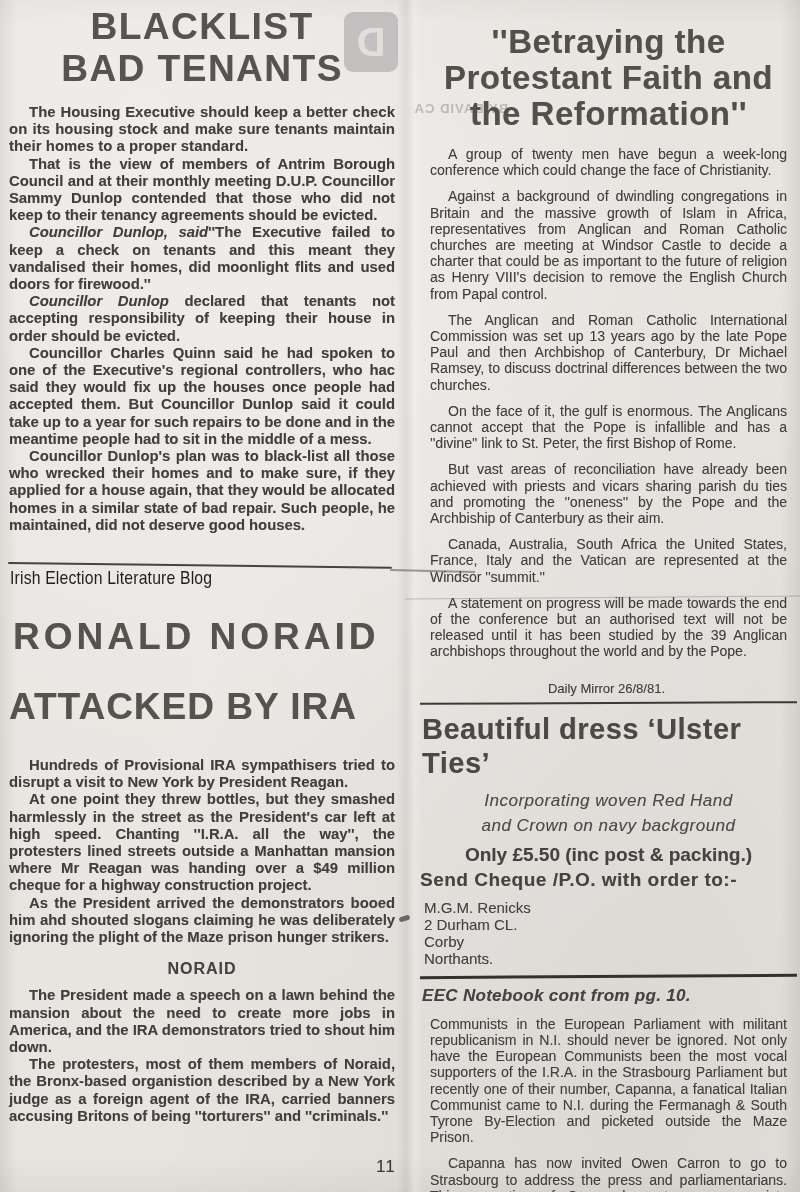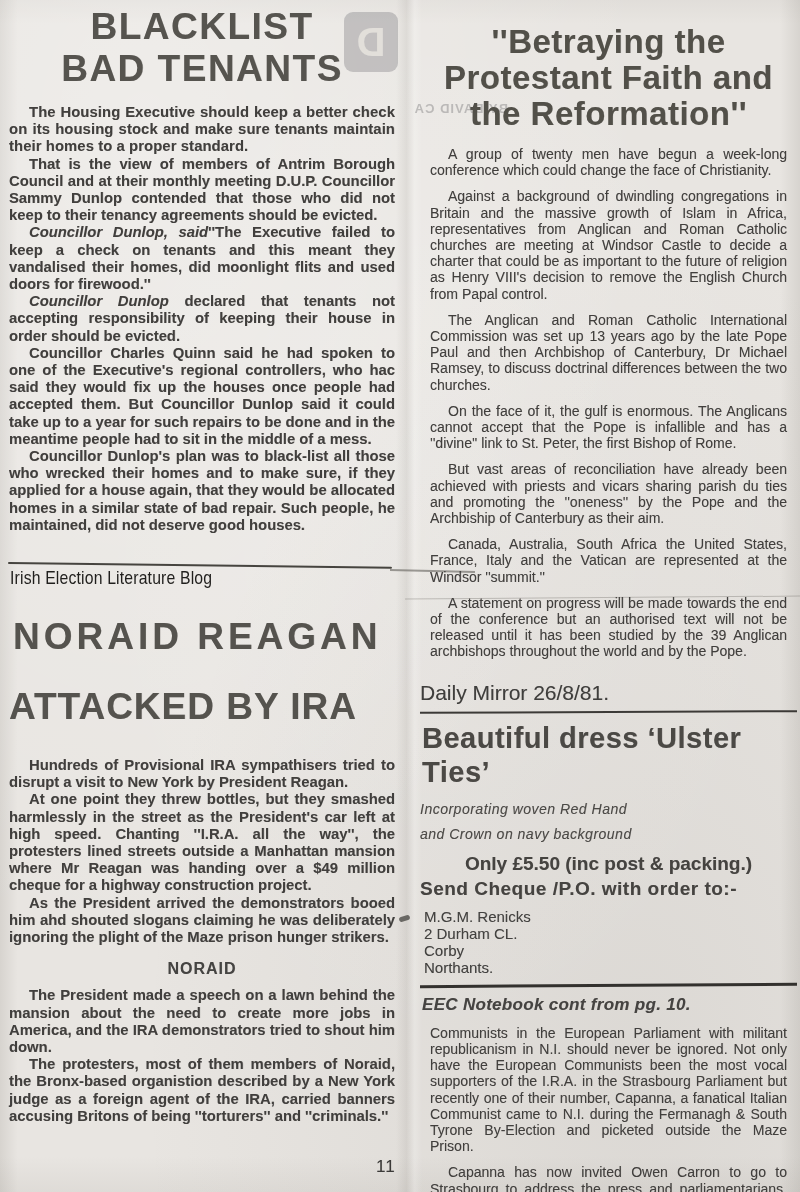--- a/index.html
+++ b/index.html
@@ -46,32 +46,32 @@
   .body-l p{margin:0;text-indent:20px;font-weight:bold;}
   .body-l p.lead{font-weight:bold;letter-spacing:0.1px;}
   .body-r{font-size:14px;line-height:16.2px;text-align:justify;color:#413f3d;}
   .body-r p{margin:10px;text-indent:18px;}
   .body-r p.noind{text-indent:0;}
 
   .subhead{
     text-align:center;font-weight:bold;font-size:16px;letter-spacing:1px;
     margin:14px 0 10px 0;color:#454442;text-indent:0 !important;
   }
-  .attribution{text-align:left;font-size:21px;margin-top:21px;padding-right:4px;color:#3f3e3c;}
+  .attribution{text-align:center;font-size:13px;margin-top:21px;padding-right:4px;color:#3f3e3c;}
 
   .rule{border:none;background:#3c3a37;height:2px;margin:6px 0 0 0;transform:rotate(-0.25deg);}
   .rule.heavy{height:3px;background:#33312e;transform:rotate(-0.35deg);margin-top:8px;}
 
   .ad-headline{
     font-weight:bold;font-size:29px;line-height:34px;letter-spacing:0.5px;
     color:#4b4945;margin:8px 0 0 2px;
   }
   .ad-sub{
-    font-style:italic;font-size:14px;line-height:25px;color:#4c4a47;
-    margin-top:8px;letter-spacing:0.5px;
+    font-style:italic;font-size:17px;line-height:25px;color:#4c4a47;
+    text-align:center;margin-top:8px;letter-spacing:0.5px;
   }
   .ad-price{font-weight:bold;font-size:19px;text-align:center;margin-top:6px;color:#454340;}
   .ad-order{font-weight:bold;font-size:19px;text-align:left;margin-top:3px;letter-spacing:0.5px;color:#454340;}
   .ad-address{font-size:15px;line-height:17px;margin:8px 0 0 4px;color:#434240;}
 
   .eec-heading{
     font-style:italic;font-weight:bold;font-size:17px;letter-spacing:0.3px;
     margin:8px 0 9px 2px;color:#454341;
   }
 
@@ -140,21 +140,21 @@
     </article>
   </section>
 
   <div class="crease-main"></div>
   <div class="crease-ext"></div>
   <div class="crease-right"></div>
   <div class="watermark">Irish Election Literature Blog</div>
 
   <section class="col article2">
     <h1 class="hl-reagan soft">
-      <div class="l1">NORAID REAGAN</div>
+      <div class="l1">RONALD NORAID</div>
       <div class="l2">ATTACKED BY IRA</div>
     </h1>
     <div class="body-l soft">
       <p><span>Hundreds of Provisional IRA sympathisers tried to disrupt a visit to New York by President Reagan.</span></p>
       <p><span>At one point they threw bottles, but they smashed harmlessly in the street as the President's car left at high speed. Chanting ''I.R.A. all the way'', the protesters lined streets outside a Manhattan mansion where Mr Reagan was handing over a $49 million cheque for a highway construction project.</span></p>
       <p><span>As the President arrived the demonstrators booed him ahd shouted slogans claiming he was deliberately ignoring the plight of the Maze prison hunger strikers.</span></p>
       <div class="subhead soft">NORAID</div>
       <p><span>The President made a speech on a lawn behind the mansion about the need to create more jobs in America, and the IRA demonstrators tried to shout him down.</span></p>
       <p><span>The protesters, most of them members of Noraid, the Bronx-based organistion described by a New York judge as a foreign agent of the IRA, carried banners accusing Britons of being ''torturers'' and ''criminals.''</span></p>
     </div>

